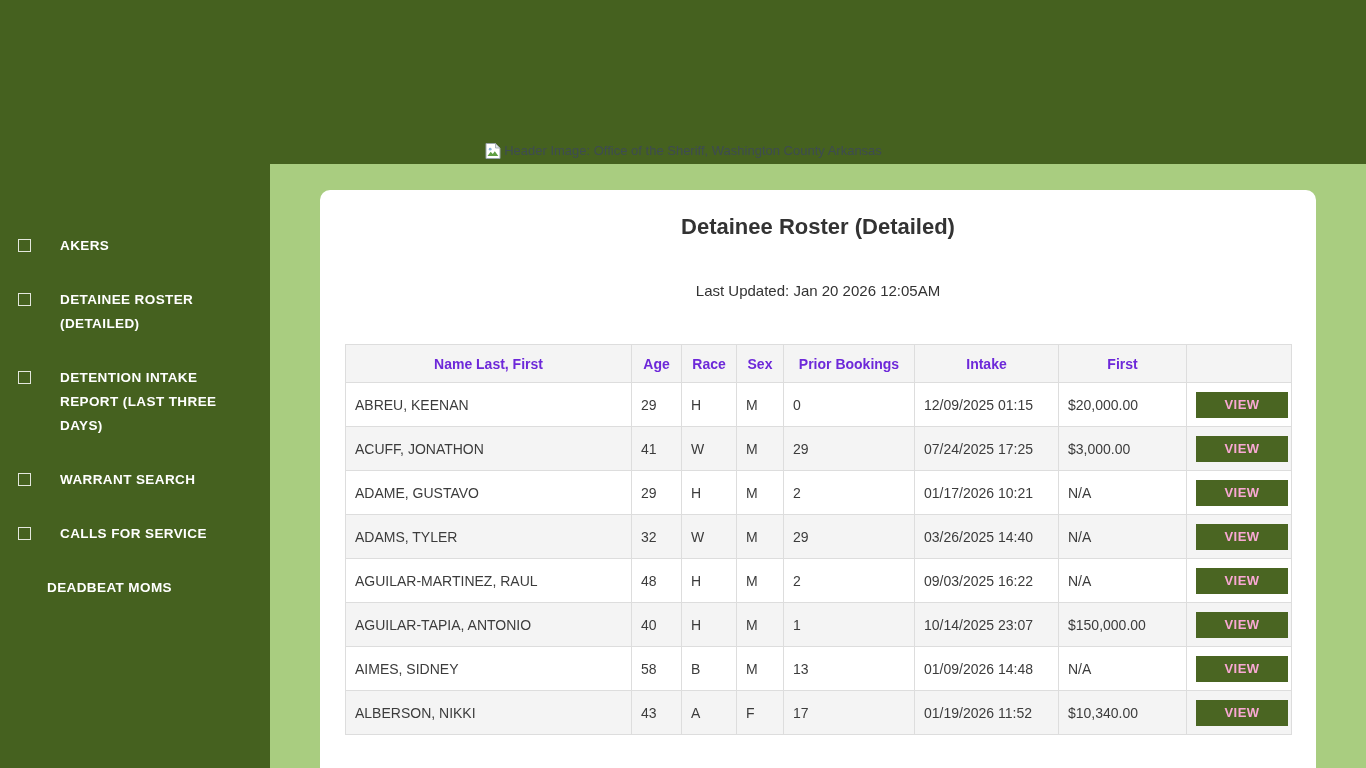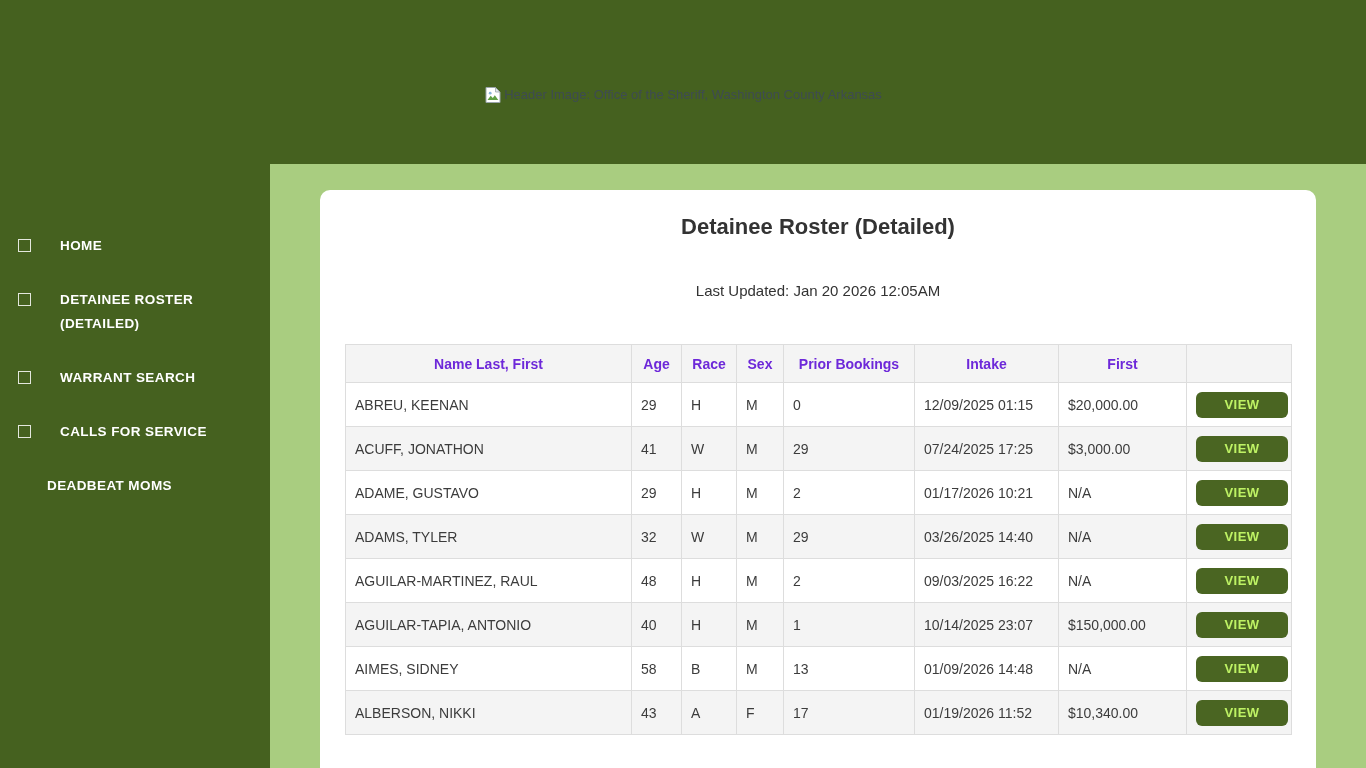--- a/index.html
+++ b/index.html
@@ -6,21 +6,21 @@
   html, body {
     width: 1366px; height: 768px;
     overflow: hidden;
     font-family: "Liberation Sans", sans-serif;
     background: #a9cd80;
   }
   
   .header-bar {
     width: 1366px; height: 164px;
     background: #45611f;
-    display: flex; justify-content: center; align-items: center;
+    display: flex; justify-content: center; align-items: flex-end;
     padding-top: 30px;
   }
   .broken-img-wrap { display: flex; align-items: flex-start; gap: 2px; }
   .alt-text { font-size: 13px; color: #3e4b52; line-height: 18px; }
   
   .below { display: flex; width: 1366px; height: 604px; }
   .sidebar {
     width: 270px; height: 604px;
     background: #45611f;
     flex: 0 0 270px;
@@ -96,27 +96,27 @@
     color: #3c3c3c;
     text-align: left;
     padding-left: 9px;
   }
   table.roster tbody tr:nth-child(even) td { background: #f4f4f4; }
   table.roster tbody tr:nth-child(odd) td { background: #ffffff; }
   td.btn-cell { text-align: center; padding-left: 0; }
   .view-btn {
     display: inline-block;
     background: #4a6522;
-    color: #bef264;
+    color: #f9a8d4;
     font-family: "Liberation Sans", sans-serif;
     font-size: 13px;
     font-weight: bold;
     letter-spacing: 0.5px;
     border: none;
-    border-radius: 6px;
+    border-radius: 0;
     width: 92px; height: 26px;
     line-height: 26px;
     cursor: pointer;
     text-align: center;
   }
 </style>
 </head>
 <body>
 
 <div class="header-bar">
@@ -131,25 +131,29 @@
     </span>
     <span class="alt-text">Header Image: Office of the Sheriff, Washington County Arkansas</span>
   </div>
 </div>
 
 <div class="below">
   <div class="sidebar">
     <nav class="sidebar-nav">
         <div class="side-item">
           <span class="cb"></span>
-          <span class="lbl">HOME</span>
+          <span class="lbl">AKERS</span>
         </div>
         <div class="side-item">
           <span class="cb"></span>
           <span class="lbl">DETAINEE ROSTER (DETAILED)</span>
+        </div>
+        <div class="side-item">
+          <span class="cb"></span>
+          <span class="lbl">DETENTION INTAKE REPORT (LAST THREE DAYS)</span>
         </div>
         <div class="side-item">
           <span class="cb"></span>
           <span class="lbl">WARRANT SEARCH</span>
         </div>
         <div class="side-item">
           <span class="cb"></span>
           <span class="lbl">CALLS FOR SERVICE</span>
         </div>
         <div class="side-item">

